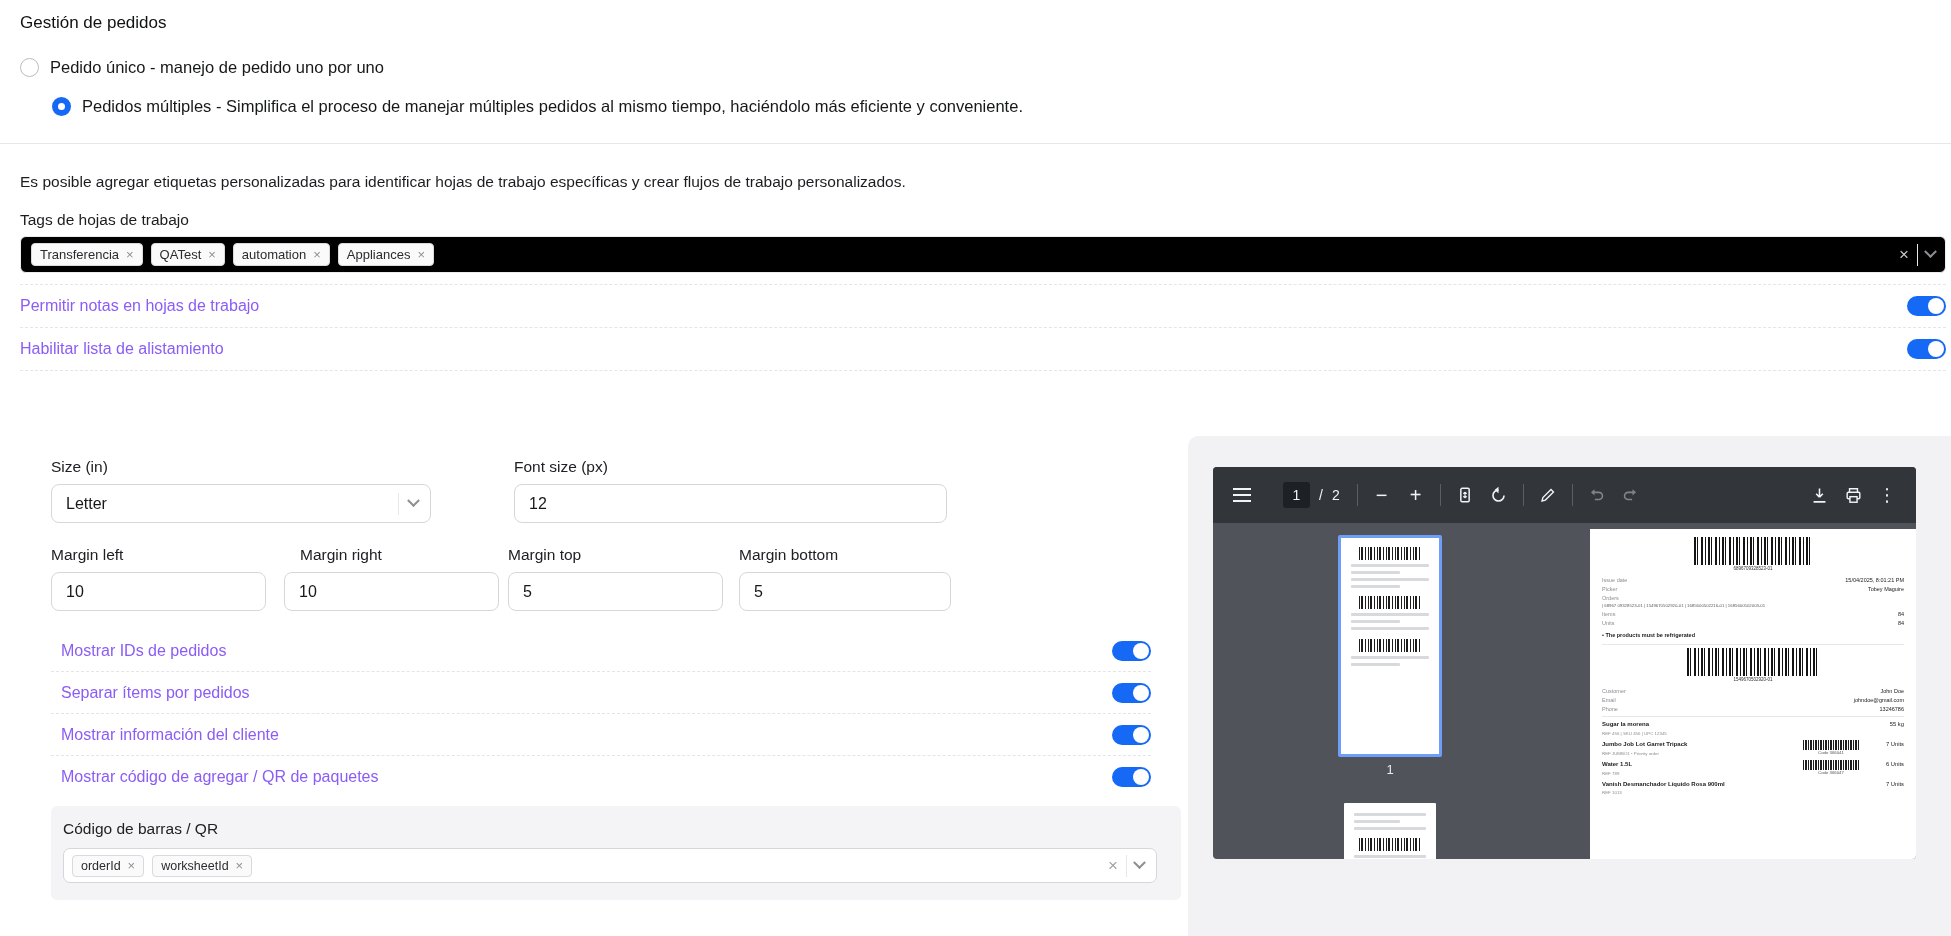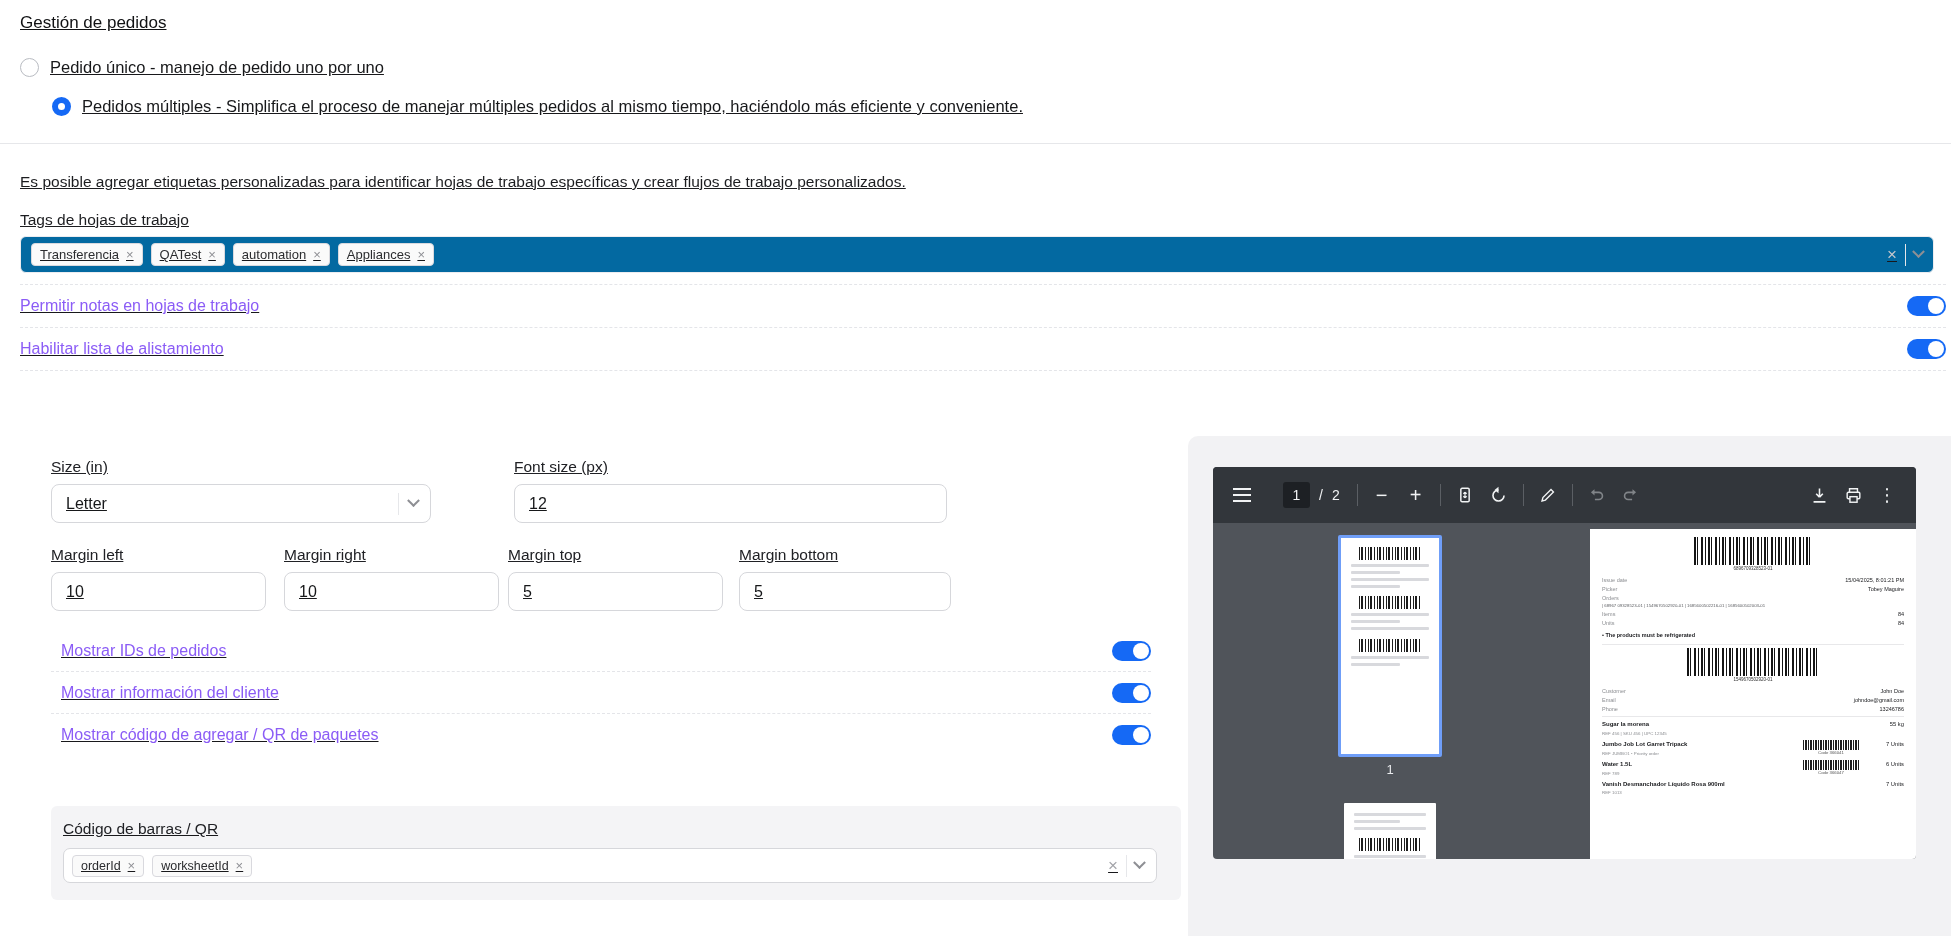--- a/index.html
+++ b/index.html
@@ -1,36 +1,36 @@
 <!DOCTYPE html>
 <html><head>
 <meta charset="utf-8">
 <style>
   * { margin:0; padding:0; box-sizing:border-box; }
   html,body { width:1951px; height:936px; background:#fff; font-family:"Liberation Sans", sans-serif; color:#18181b; overflow:hidden; position:relative; }
 
-  .abs { position:absolute;text-decoration:underline; }
+  .abs { position:absolute; }
 
   
   .page-title { left:20px; top:13px; font-size:17px; font-weight:500; color:#101113; }
 
   .radio-row { left:20px; display:flex; align-items:center; gap:11px; }
   .radio-row.r1 { top:58px; }
   .radio-row.r2 { top:97px;padding-left:32px; }
   .radio { width:19px; height:19px; border-radius:50%; background:#fff; border:1.5px solid #b9bcc2; flex:0 0 auto; }
   .radio.checked { border:6px solid #1569f5; }
   .radio-label { font-size:16.5px; color:#17181a; }
 
   .divider { left:0; right:0; height:1px; background:#e6e7ea; }
   .d1 { top:143px; }
 
   .desc { left:20px; top:173px; font-size:15.5px; color:#1c1d20; }
   .tags-label { left:20px; top:211px; font-size:15.5px; color:#1c1d20; }
 
-  .tags-input { left:20px; right:17px; top:236px; height:37px; border:1px solid #ececf0; border-radius:6px; display:flex; align-items:center; padding:0 10px; gap:8px; background:#0369a1; }
+  .tags-input { left:20px; right:5px; top:236px; height:37px; border:1px solid #ececf0; border-radius:6px; display:flex; align-items:center; padding:0 10px; gap:8px; background:#000000; }
   .chip { display:inline-flex; align-items:center; gap:7px; height:23px; padding:0 8px; background:#fafafa; border:1px solid #d9d9de; border-radius:4px; font-size:13px; color:#2b2c2f; white-space:nowrap; }
   .chip-x { color:#8e8f94; font-size:13px; cursor:pointer; line-height:1; }
   .grow { flex:1 1 auto; }
   .clear-x { color:#c6c7cc; font-size:17px; cursor:pointer; line-height:1; }
   .vline { width:1px; height:22px; background:#e6e7ea; }
   .chev { width:9px; height:9px; border-right:2px solid #8e8f94; border-bottom:2px solid #8e8f94; transform:rotate(45deg) translate(-2px,-2px); }
 
   
   .feat-rows { left:20px; right:5px; top:284px; border-top:1px dashed #e4e5e9; }
   .feat-row { height:43px; display:flex; align-items:center; justify-content:space-between; border-bottom:1px dashed #e4e5e9; }
@@ -44,21 +44,21 @@
   .txt-input, .select { height:39px; border:1px solid #d6d7db; border-radius:8px; background:#fff; font-size:16px; color:#17181a; }
   .txt-input { padding:0 14px; width:100%; font-family:"Liberation Sans",sans-serif; }
   .select { display:flex; align-items:center; padding:0 12px 0 14px; }
 
   .lbl-size { left:51px; top:458px; }
   .sel-size { left:51px; top:484px; width:380px; }
   .lbl-font { left:514px; top:458px; }
   .inp-font { left:514px; top:484px; width:433px; }
 
   .lbl-ml { left:51px;  top:546px; } .inp-ml { left:51px;  top:572px; width:215px; }
-  .lbl-mr { left:284px; top:546px; } .inp-mr { left:284px; top:572px; width:215px; }
+  .lbl-mr { left:300px; top:546px; } .inp-mr { left:284px; top:572px; width:215px; }
   .lbl-mt { left:508px; top:546px; } .inp-mt { left:508px; top:572px; width:215px; }
   .lbl-mb { left:739px; top:546px; } .inp-mb { left:739px; top:572px; width:212px; }
 
   .disp-rows { left:51px; top:630px; width:1100px; }
   .disp-row { height:42px; display:flex; align-items:center; justify-content:space-between; padding-left:10px; border-bottom:1px dashed #e4e5e9; }
   .disp-row:last-child { border-bottom:none; }
 
   
   .bc-section { left:51px; top:806px; width:1130px; height:94px; background:#f4f4f6; border-radius:6px; padding:14px 12px 0 12px; }
   .bc-section .field-label { position:static; }
@@ -187,20 +187,26 @@
 <input class="abs txt-input inp-mb" value="5" style="">
 
 <div class="abs disp-rows">
   <div class="disp-row">
     <span class="toggle-label">Mostrar IDs de pedidos</span>
     <span class="switch">
         <span class="knob"></span>
       </span>
   </div>
   <div class="disp-row">
+    <span class="toggle-label">Separar ítems por pedidos</span>
+    <span class="switch">
+        <span class="knob"></span>
+      </span>
+  </div>
+  <div class="disp-row">
     <span class="toggle-label">Mostrar información del cliente</span>
     <span class="switch">
         <span class="knob"></span>
       </span>
   </div>
   <div class="disp-row">
     <span class="toggle-label">Mostrar código de agregar / QR de paquetes</span>
     <span class="switch">
         <span class="knob"></span>
       </span>

